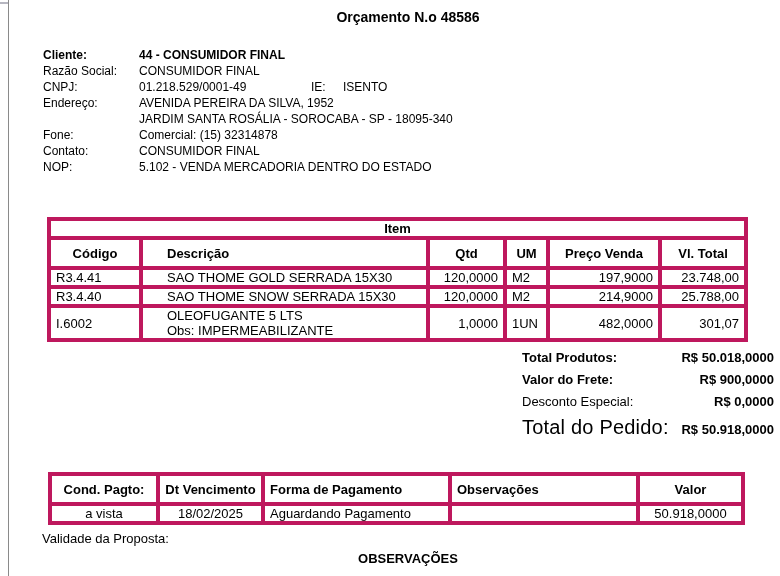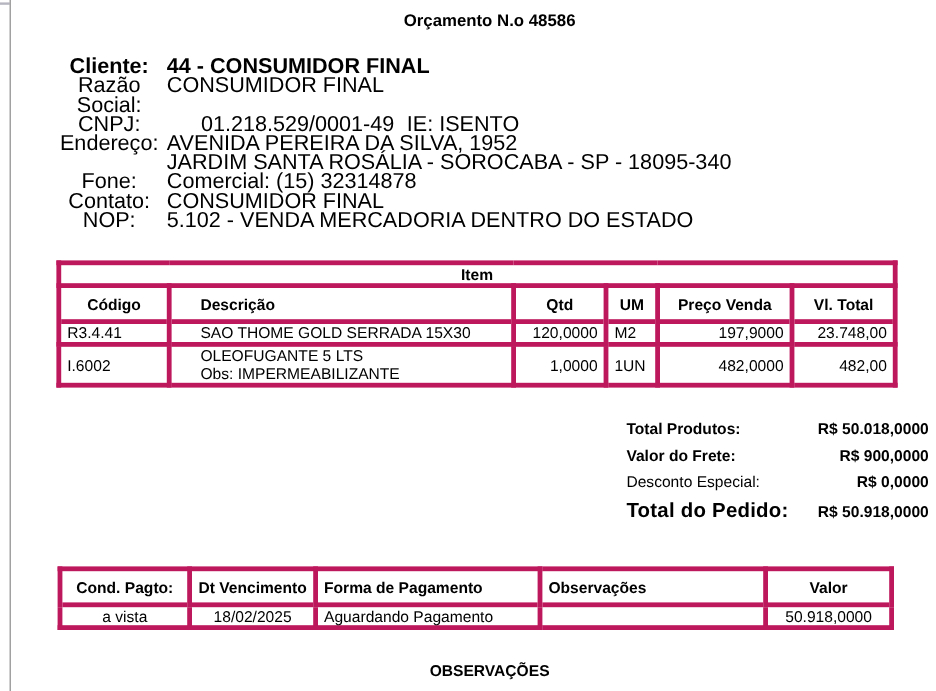--- a/index.html
+++ b/index.html
@@ -4,46 +4,46 @@
 <style>
   html,body{margin:0;padding:0;background:#fff;}
   body{width:780px;height:576px;overflow:hidden;position:relative;
        font-family:"Liberation Sans","DejaVu Sans",sans-serif;color:#000;}
   .top-rule{position:absolute;left:0;top:2px;width:780px;height:2px;background:#b6b6c0;}
   .page{position:absolute;left:8px;top:0;width:790px;height:576px;
         border-left:1px solid #8a8a8a;background:#fff;}
   .title{position:absolute;top:9px;left:0;width:798px;text-align:center;
          font-size:14px;font-weight:bold;}
   
-  .client{position:absolute;left:34px;top:47px;font-size:18px;line-height:16px;text-align:center;}
+  .client{position:absolute;left:34px;top:47px;font-size:12px;line-height:16px;}
   .crow{display:flex;}
   .clabel{width:96px;flex-shrink:0;}
   .bold{font-weight:bold;}
-  .cnpj-val{display:inline-block;width:172px;margin-left:23px;}
+  .cnpj-val{display:inline-block;width:172px;}
   .ie-label{display:inline-block;width:32px;}
   
   table{border-collapse:collapse;table-layout:fixed;font-size:13px;}
   .item-table{position:absolute;left:38px;top:217px;width:697px;}
   .pay-table{position:absolute;left:39px;top:472px;width:693px;}
   table, table td, table th{border:4px solid #be185d;}
   table{border-width:2px;}
   th{font-weight:bold;padding:0 5px;}
   td{padding:0 5px;}
   tr.tbl-title{height:18px;}
   tr.tbl-head{height:30px;}
   tr.tbl-head th{border-bottom-width:2px;}
   tr.drow{height:17px;margin-top:10px;}
   tr.drow-tall{height:32px;}
   .al{text-align:left;}.ac{text-align:center;}.ar{text-align:right;}
   .desc-cell{padding-left:24px;line-height:15px;}
   
   .totals{position:absolute;left:485px;top:350px;width:252px;font-size:13px;margin-left:28px;}
   .trow{display:flex;justify-content:space-between;align-items:baseline;height:22px;}
   .trow-big{height:26px;}
-  .tlabel-big{font-size:17px;font-weight:bold;letter-spacing:.2px;}
+  .tlabel-big{font-size:20px;font-weight:normal;letter-spacing:.2px;}
   
   .validade{position:absolute;left:33px;top:531px;font-size:13px;}
   .obs-title{position:absolute;left:0;top:551px;width:798px;text-align:center;
              font-size:13px;font-weight:bold;}
 </style>
 </head>
 <body>
 
 <div class="top-rule"></div>
 
@@ -112,30 +112,38 @@
     </thead>
     <tbody>
       <tr class="drow">
         <td class="al">R3.4.41</td>
         <td class="al desc-cell">SAO THOME GOLD SERRADA 15X30</td>
         <td class="ar">120,0000</td>
         <td class="al">M2</td>
         <td class="ar">197,9000</td>
         <td class="ar">23.748,00</td>
       </tr>
+      <tr class="drow">
+        <td class="al">R3.4.40</td>
+        <td class="al desc-cell">SAO THOME SNOW SERRADA 15X30</td>
+        <td class="ar">120,0000</td>
+        <td class="al">M2</td>
+        <td class="ar">214,9000</td>
+        <td class="ar">25.788,00</td>
+      </tr>
       <tr class="drow-tall">
         <td class="al">I.6002</td>
         <td class="al desc-cell">
           <span style="display:block">OLEOFUGANTE 5 LTS</span>
           <span style="display:block">Obs: IMPERMEABILIZANTE</span>
         </td>
         <td class="ar">1,0000</td>
         <td class="al">1UN</td>
         <td class="ar">482,0000</td>
-        <td class="ar">482,00</td>
+        <td class="ar">301,07</td>
       </tr>
     </tbody>
   </table>
 
   <div class="totals">
     <div class="trow">
       <span class="bold">Total Produtos:</span>
       <span class="bold">R$ 50.018,0000</span>
     </div>
     <div class="trow">
@@ -173,15 +181,16 @@
       <tr class="drow">
         <td class="ac">a vista</td>
         <td class="ac">18/02/2025</td>
         <td class="al">Aguardando Pagamento</td>
         <td class="al"></td>
         <td class="ac">50.918,0000</td>
       </tr>
     </tbody>
   </table>
 
+  <div class="validade">Validade da Proposta:</div>
   <div class="obs-title">OBSERVAÇÕES</div>
 
 </div>
 
 </body></html>

